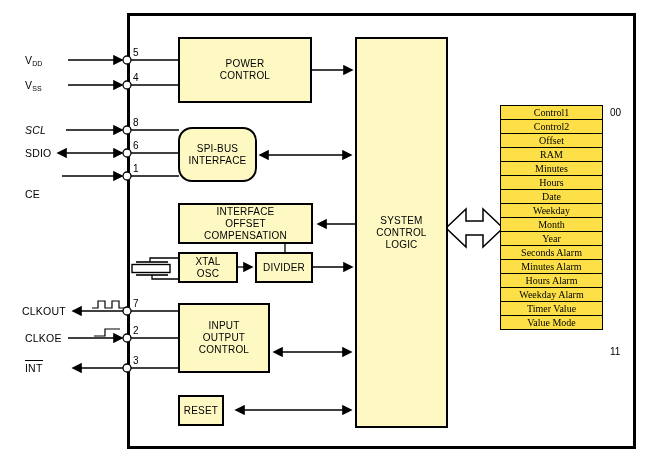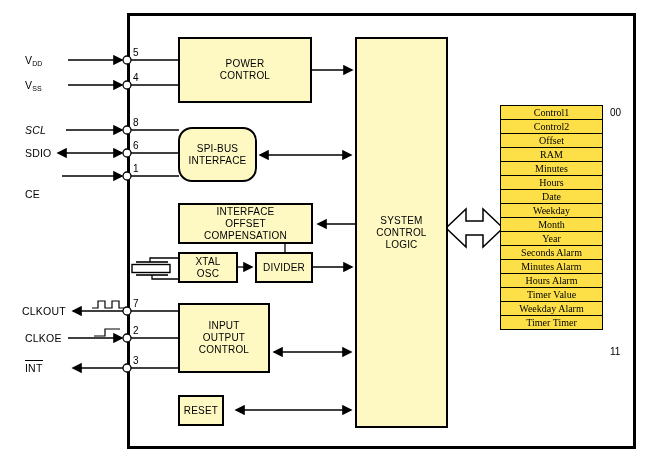--- a/index.html
+++ b/index.html
@@ -137,20 +137,20 @@
       <div class="reg-row">RAM</div>
       <div class="reg-row">Minutes</div>
       <div class="reg-row">Hours</div>
       <div class="reg-row">Date</div>
       <div class="reg-row">Weekday</div>
       <div class="reg-row">Month</div>
       <div class="reg-row">Year</div>
       <div class="reg-row">Seconds Alarm</div>
       <div class="reg-row">Minutes Alarm</div>
       <div class="reg-row">Hours Alarm</div>
+      <div class="reg-row">Weekday Alarm</div>
       <div class="reg-row">Timer Value</div>
-      <div class="reg-row">Weekday Alarm</div>
-      <div class="reg-row">Timer Timer</div>
+      <div class="reg-row">Value Mode</div>
     </div>
   <div class="addr" style="left:610px;top:106px;">00</div>
   <div class="addr" style="left:610px;top:345px;">11</div>
 
 </div>
 
 </body></html>

